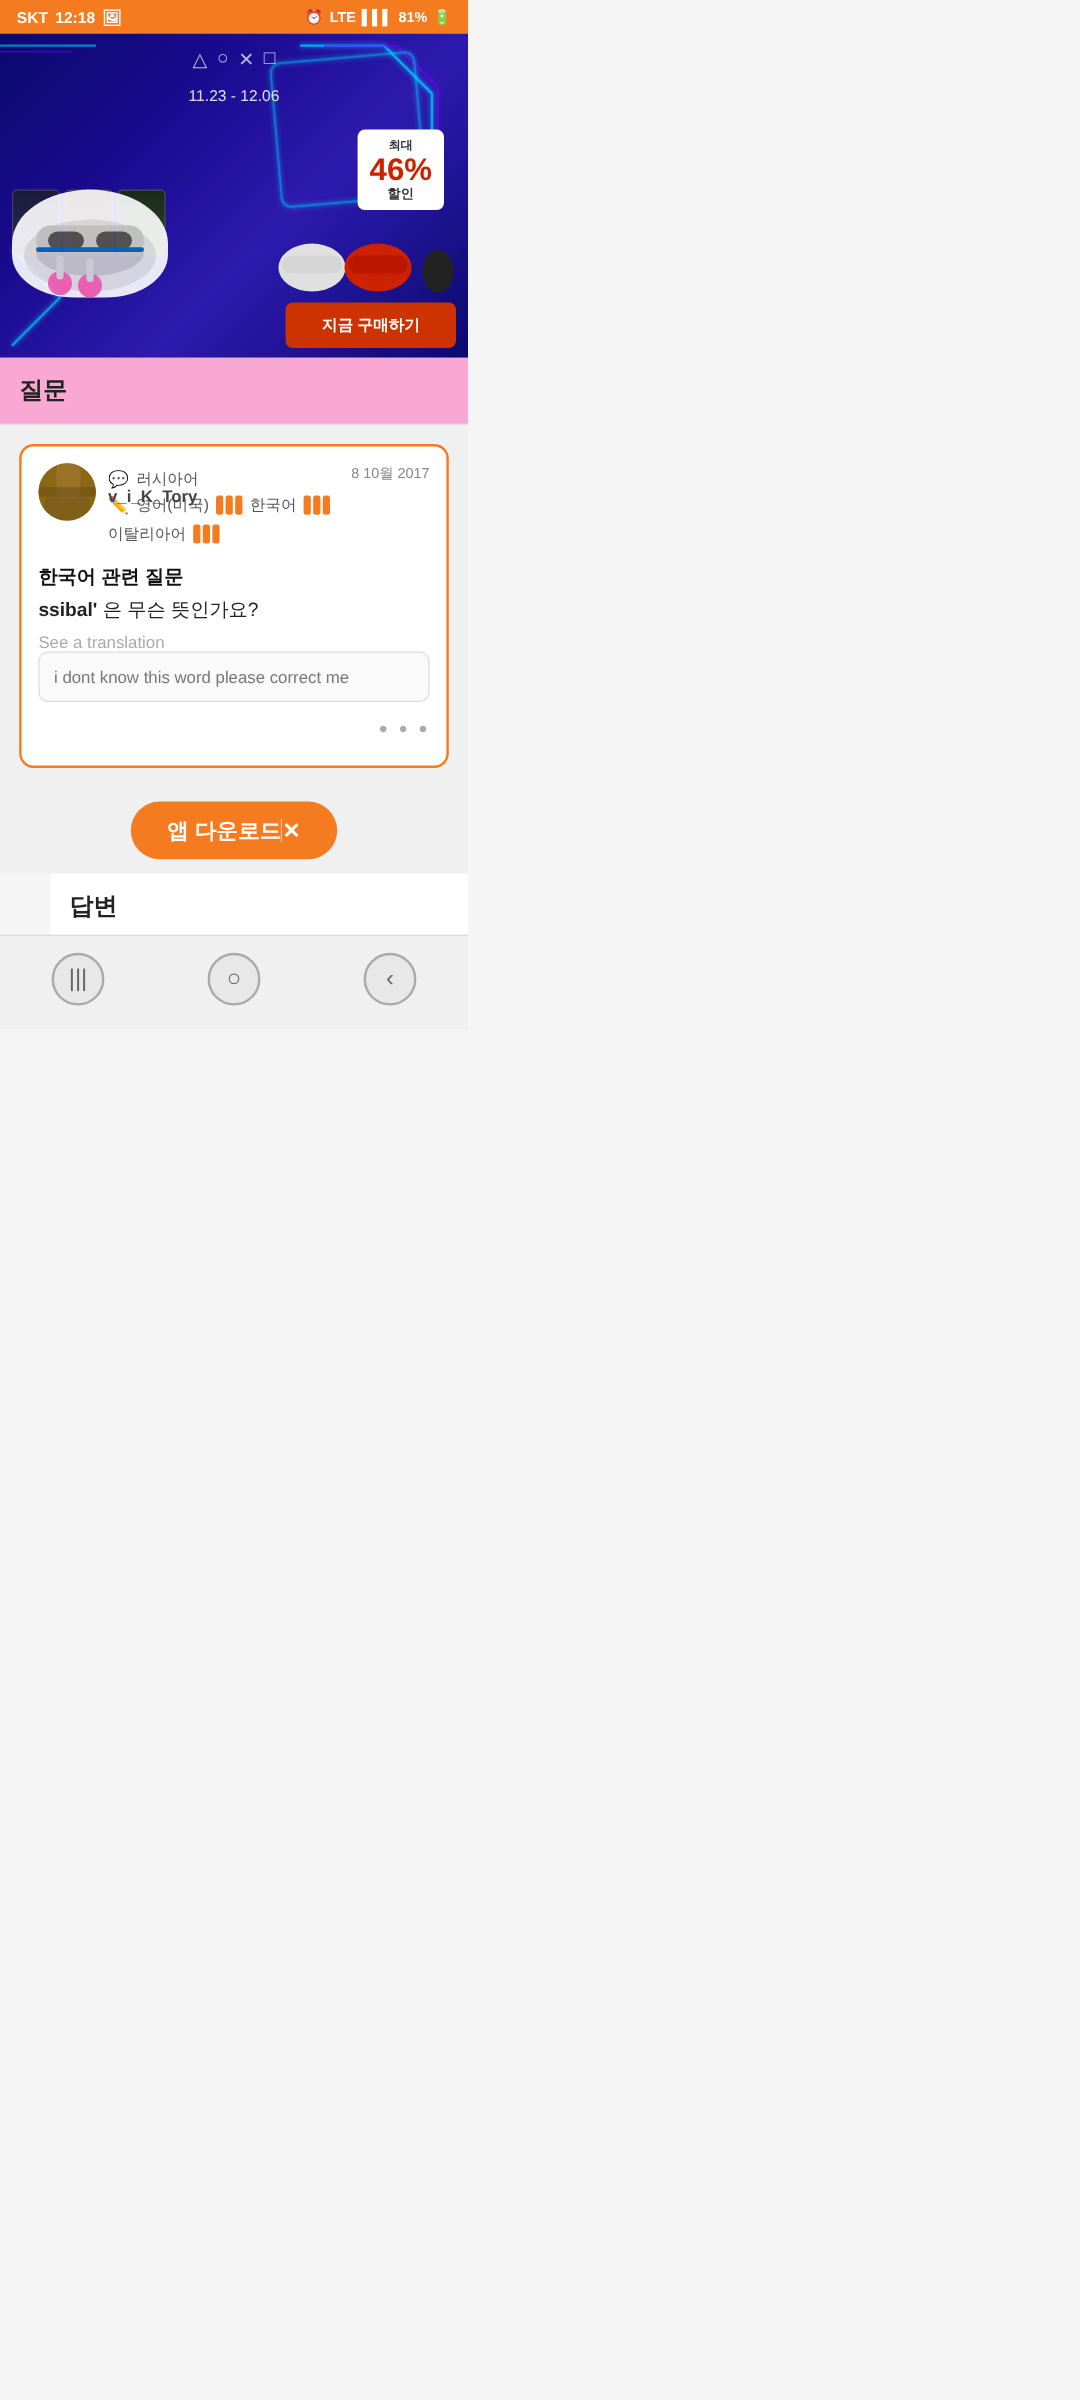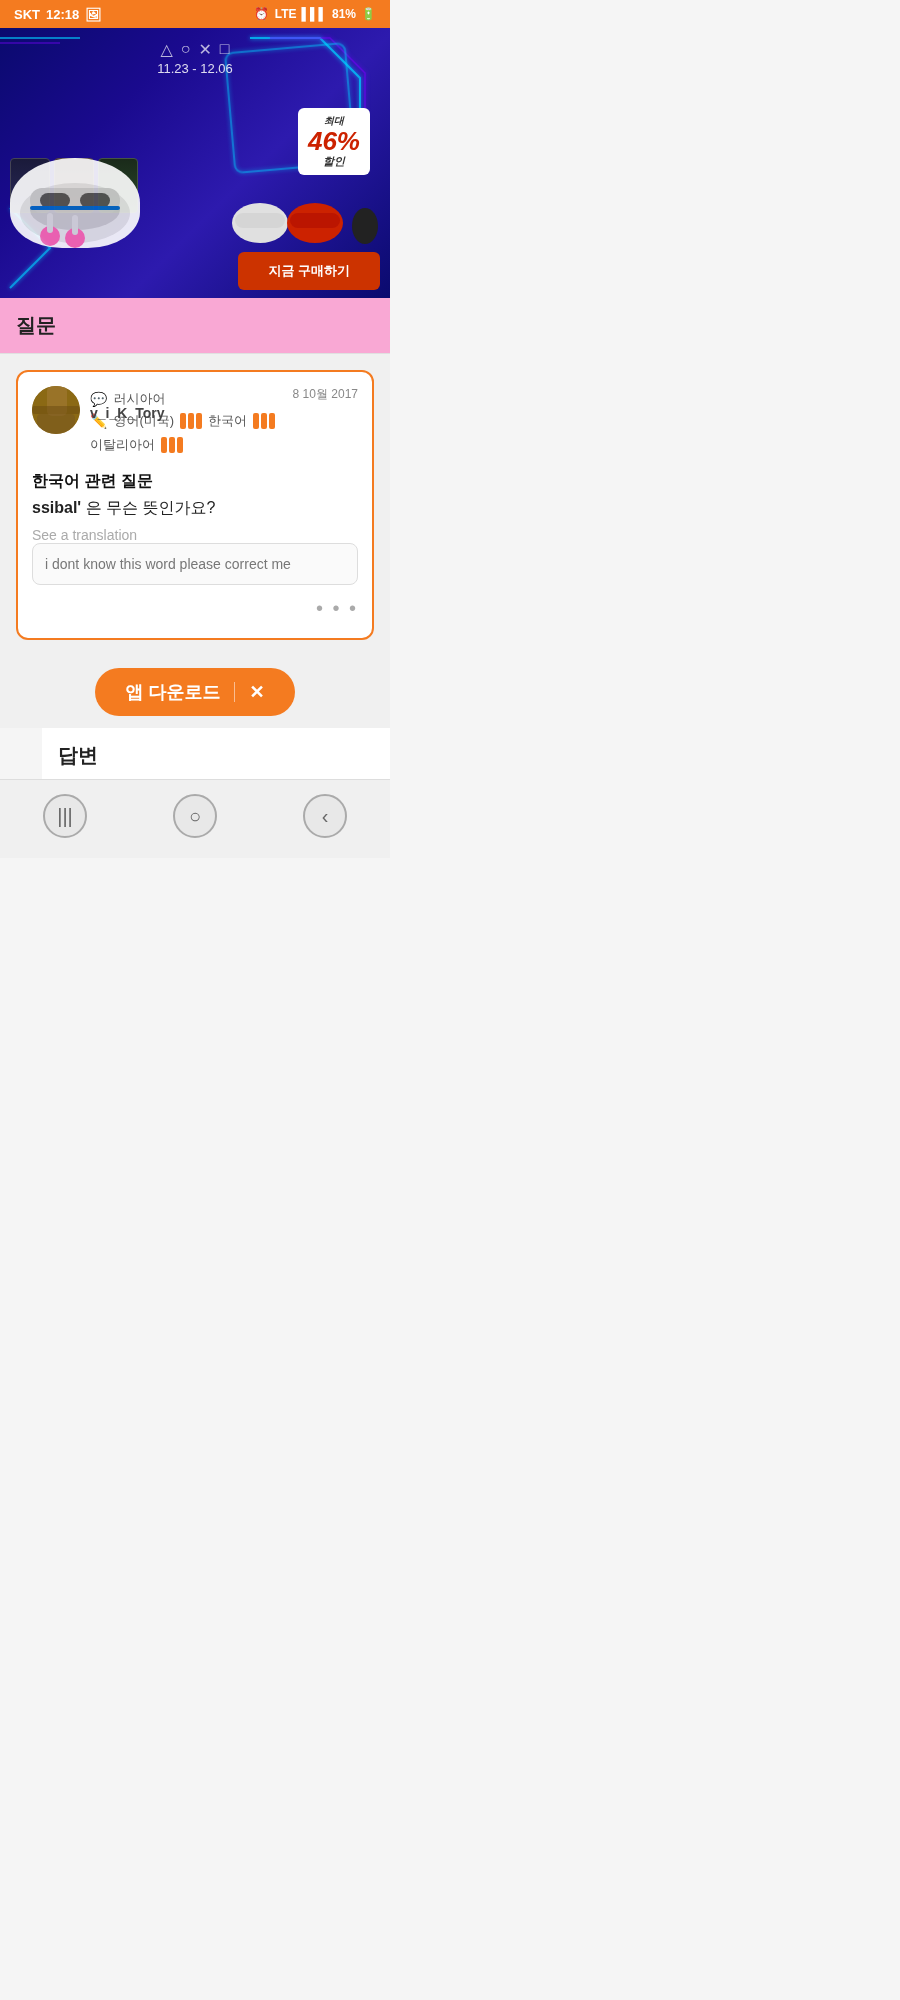--- a/index.html
+++ b/index.html
@@ -53,32 +53,31 @@
       font-weight: 900;
       font-size: 36px;
       line-height: 1;
       text-shadow: 2px 2px 8px rgba(0,0,0,0.5);
       margin-top: 4px;
     }
     .date-text {
       z-index: 2;
       color: rgba(255,255,255,0.85);
       font-size: 13px;
-      margin-top: 2px;
+      margin-top: 12px;
     }
     .discount-badge {
       position: absolute;
       right: 20px;
       top: 80px;
       background: white;
       border-radius: 6px;
       padding: 6px 10px;
       text-align: center;
       z-index: 3;
-      font-style: italic;
     }
     .discount-badge .max-text {
       font-size: 10px;
       color: #333;
       font-weight: bold;
     }
     .discount-badge .percent-text {
       font-size: 26px;
       font-weight: 900;
       color: #cc2200;
@@ -305,21 +304,20 @@
       padding: 12px 16px;
     }
     .app-download-btn {
       background: #f47b20;
       color: white;
       border-radius: 30px;
       padding: 12px 30px;
       display: flex;
       align-items: center;
       justify-content: center;
-      gap: 14px;
       font-size: 18px;
       font-weight: bold;
       margin: 0 auto;
       width: fit-content;
     }
     .divider-line {
       width: 1px;
       height: 20px;
       background: rgba(255,255,255,0.5);
     }

